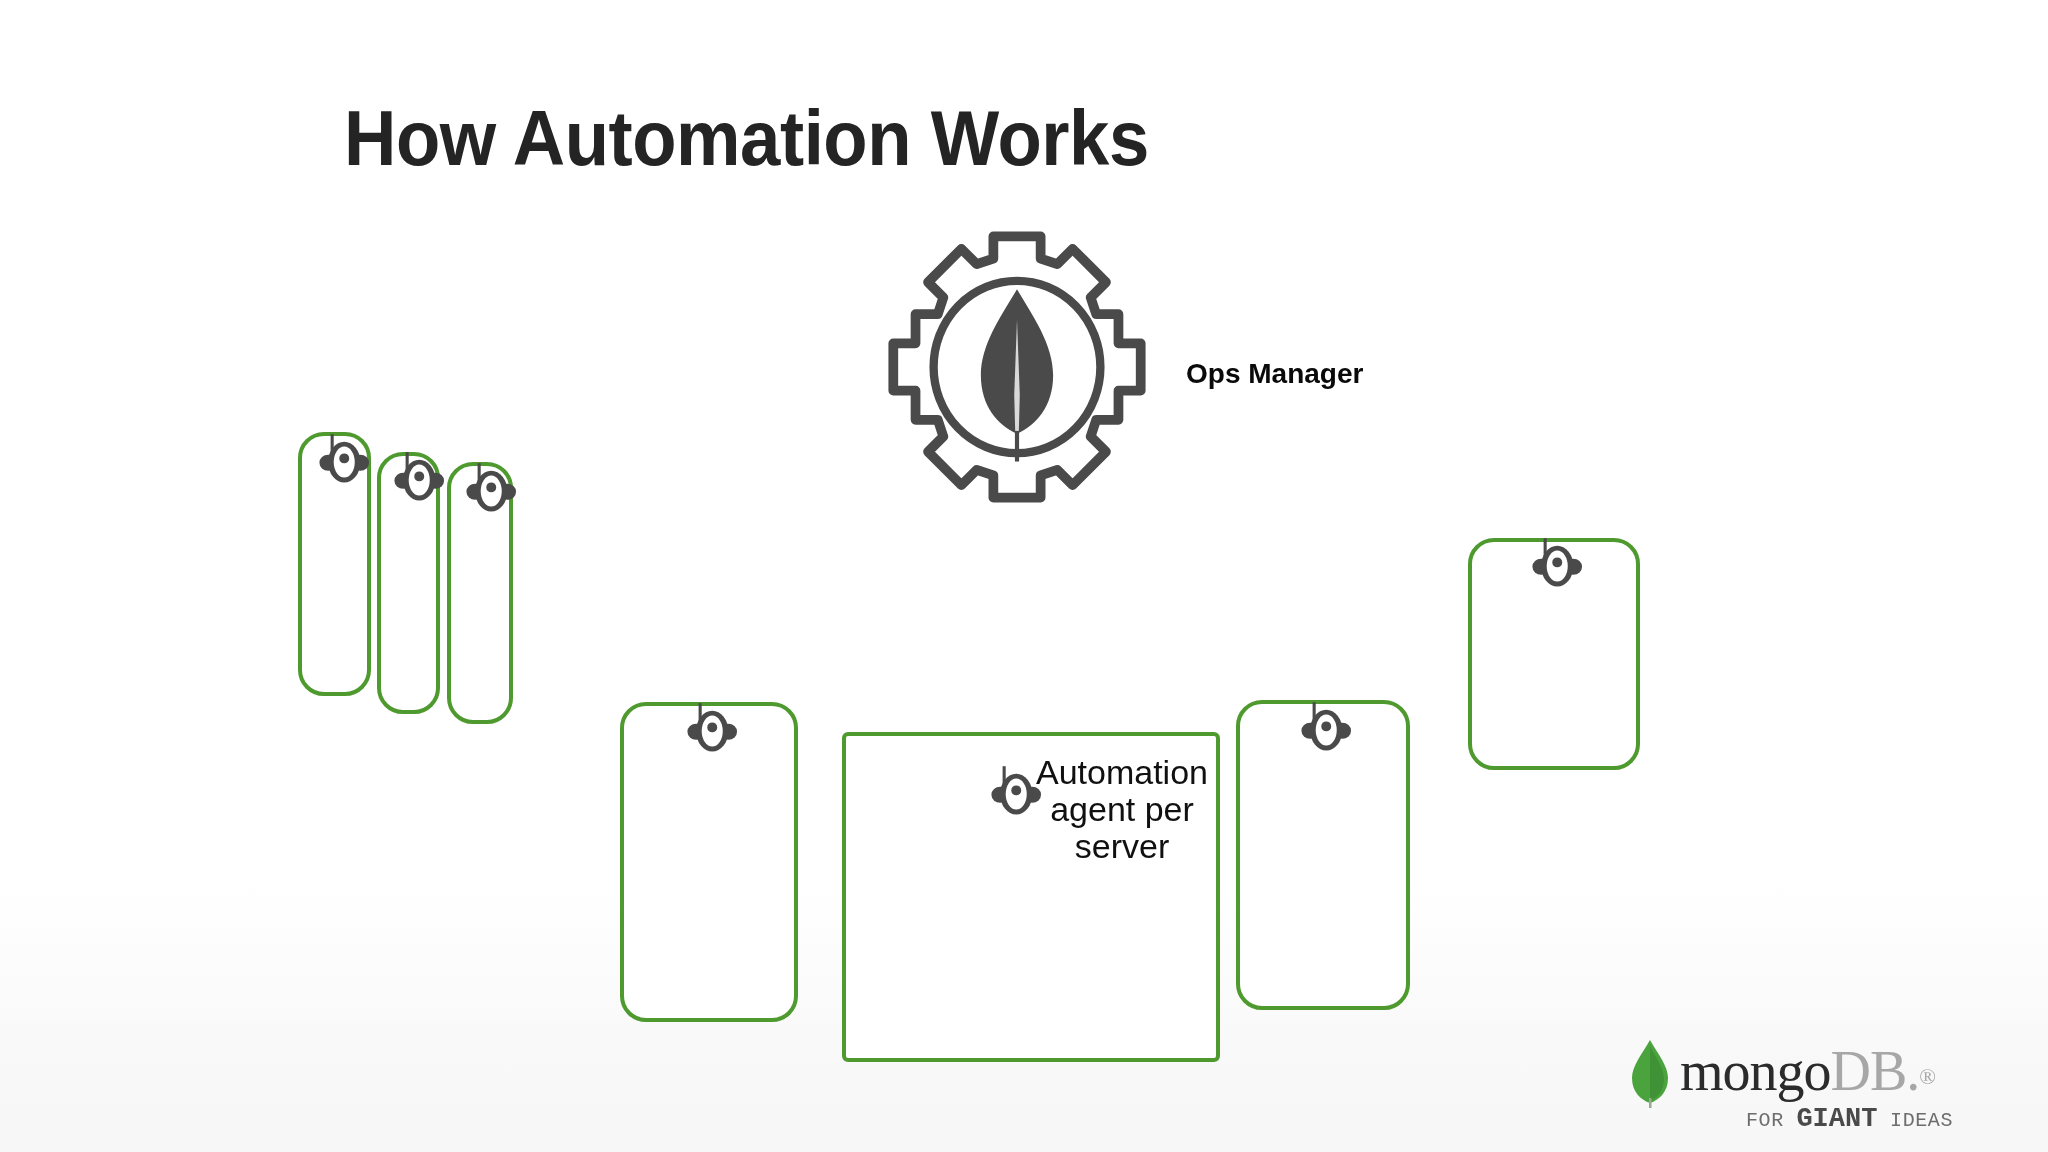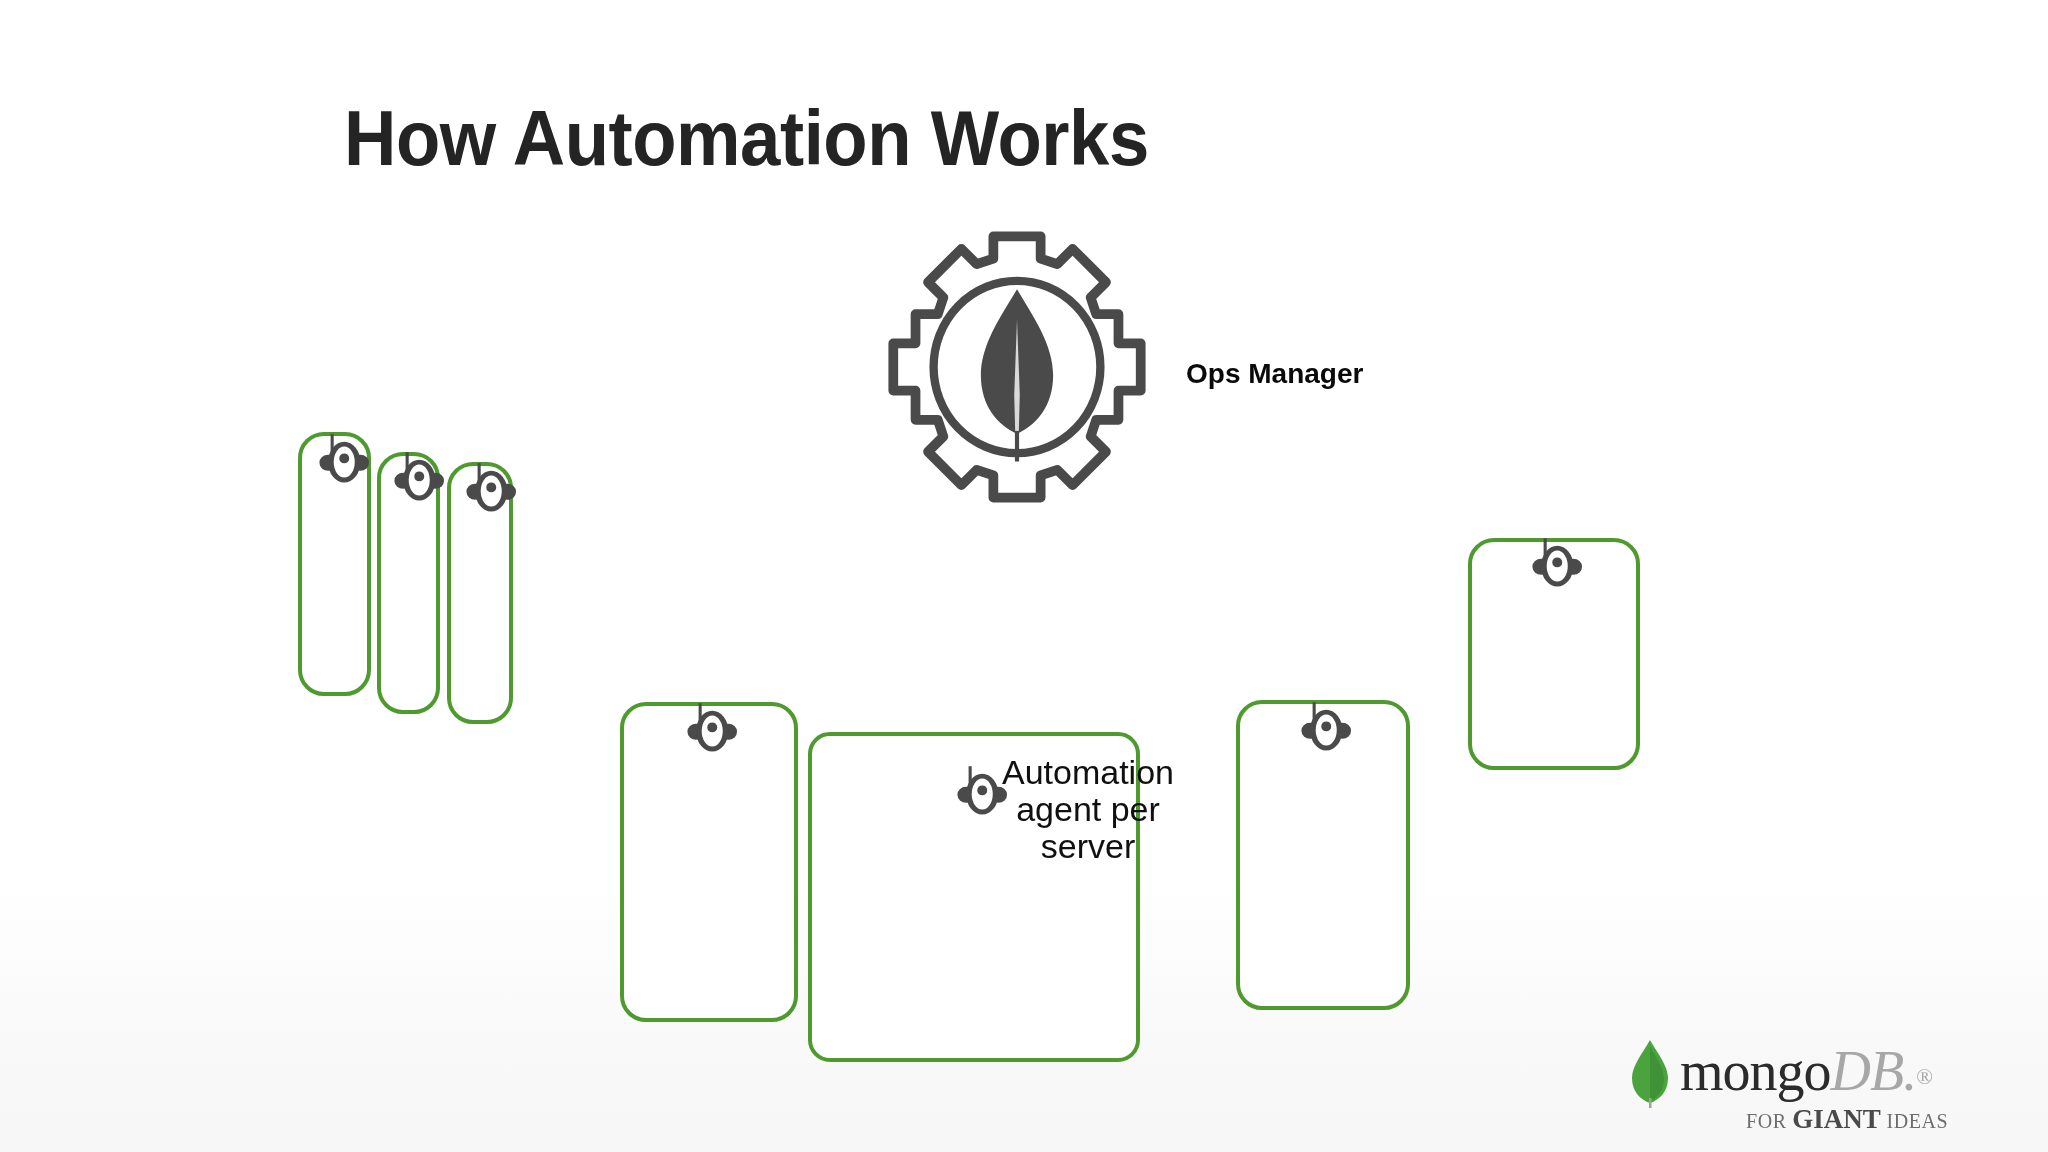--- a/index.html
+++ b/index.html
@@ -116,27 +116,27 @@
     position: absolute;
     left: 52px;
     top: 6px;
     font-family: "Liberation Serif", serif;
     font-size: 56px;
     line-height: 58px;
     letter-spacing: -1px;
     white-space: nowrap;
   }
   .mdb-word .mdb-mongo { color: #2b2b2b; }
-  .mdb-word .mdb-db { color: #a7a7a7; font-style: italic; }
+  .mdb-word .mdb-db { color: #a7a7a7; }
   .mdb-word .mdb-reg { color: #a7a7a7; font-size: 22px; vertical-align: 6px; }
   .mdb-tagline {
     position: absolute;
     left: 118px;
     top: 68px;
-    font-family: Liberation Serif, serif;
+    font-family: Liberation Mono, monospace;
     font-size: 20px;
     letter-spacing: 0.6px;
     color: #6d6d6d;
     white-space: nowrap;
   }
   .mdb-tagline .mdb-giant {
     font-weight: bold;
     font-size: 27px;
     color: #4a4a4a;
     letter-spacing: 0px;
@@ -233,21 +233,21 @@
         <rect x="30" y="10" width="5" height="30" fill="#4a4a4a"></rect>
         <ellipse cx="26" cy="56" rx="14" ry="13" fill="#4a4a4a"></ellipse>
         <ellipse cx="78" cy="56" rx="14" ry="13" fill="#4a4a4a"></ellipse>
         <ellipse cx="52" cy="55" rx="26" ry="33" fill="#4a4a4a"></ellipse>
         <ellipse cx="52" cy="55" rx="17" ry="25" fill="#ffffff"></ellipse>
         <circle cx="52" cy="49" r="8" fill="#4a4a4a"></circle>
       </svg>
     </div>
   </div>
 
-  <div class="server-card" style="left:808px; top:732px; width:332px; height:330px; border-radius:22px;">
+  <div class="server-card" style="left:842px; top:732px; width:378px; height:330px; border-radius:6px;">
     <div class="agent-icon" style="left:138px; top:24px;">
       <svg viewBox="0 0 100 100" xmlns="http://www.w3.org/2000/svg">
         <rect x="30" y="10" width="5" height="30" fill="#4a4a4a"></rect>
         <ellipse cx="26" cy="56" rx="14" ry="13" fill="#4a4a4a"></ellipse>
         <ellipse cx="78" cy="56" rx="14" ry="13" fill="#4a4a4a"></ellipse>
         <ellipse cx="52" cy="55" rx="26" ry="33" fill="#4a4a4a"></ellipse>
         <ellipse cx="52" cy="55" rx="17" ry="25" fill="#ffffff"></ellipse>
         <circle cx="52" cy="49" r="8" fill="#4a4a4a"></circle>
       </svg>
     </div>

